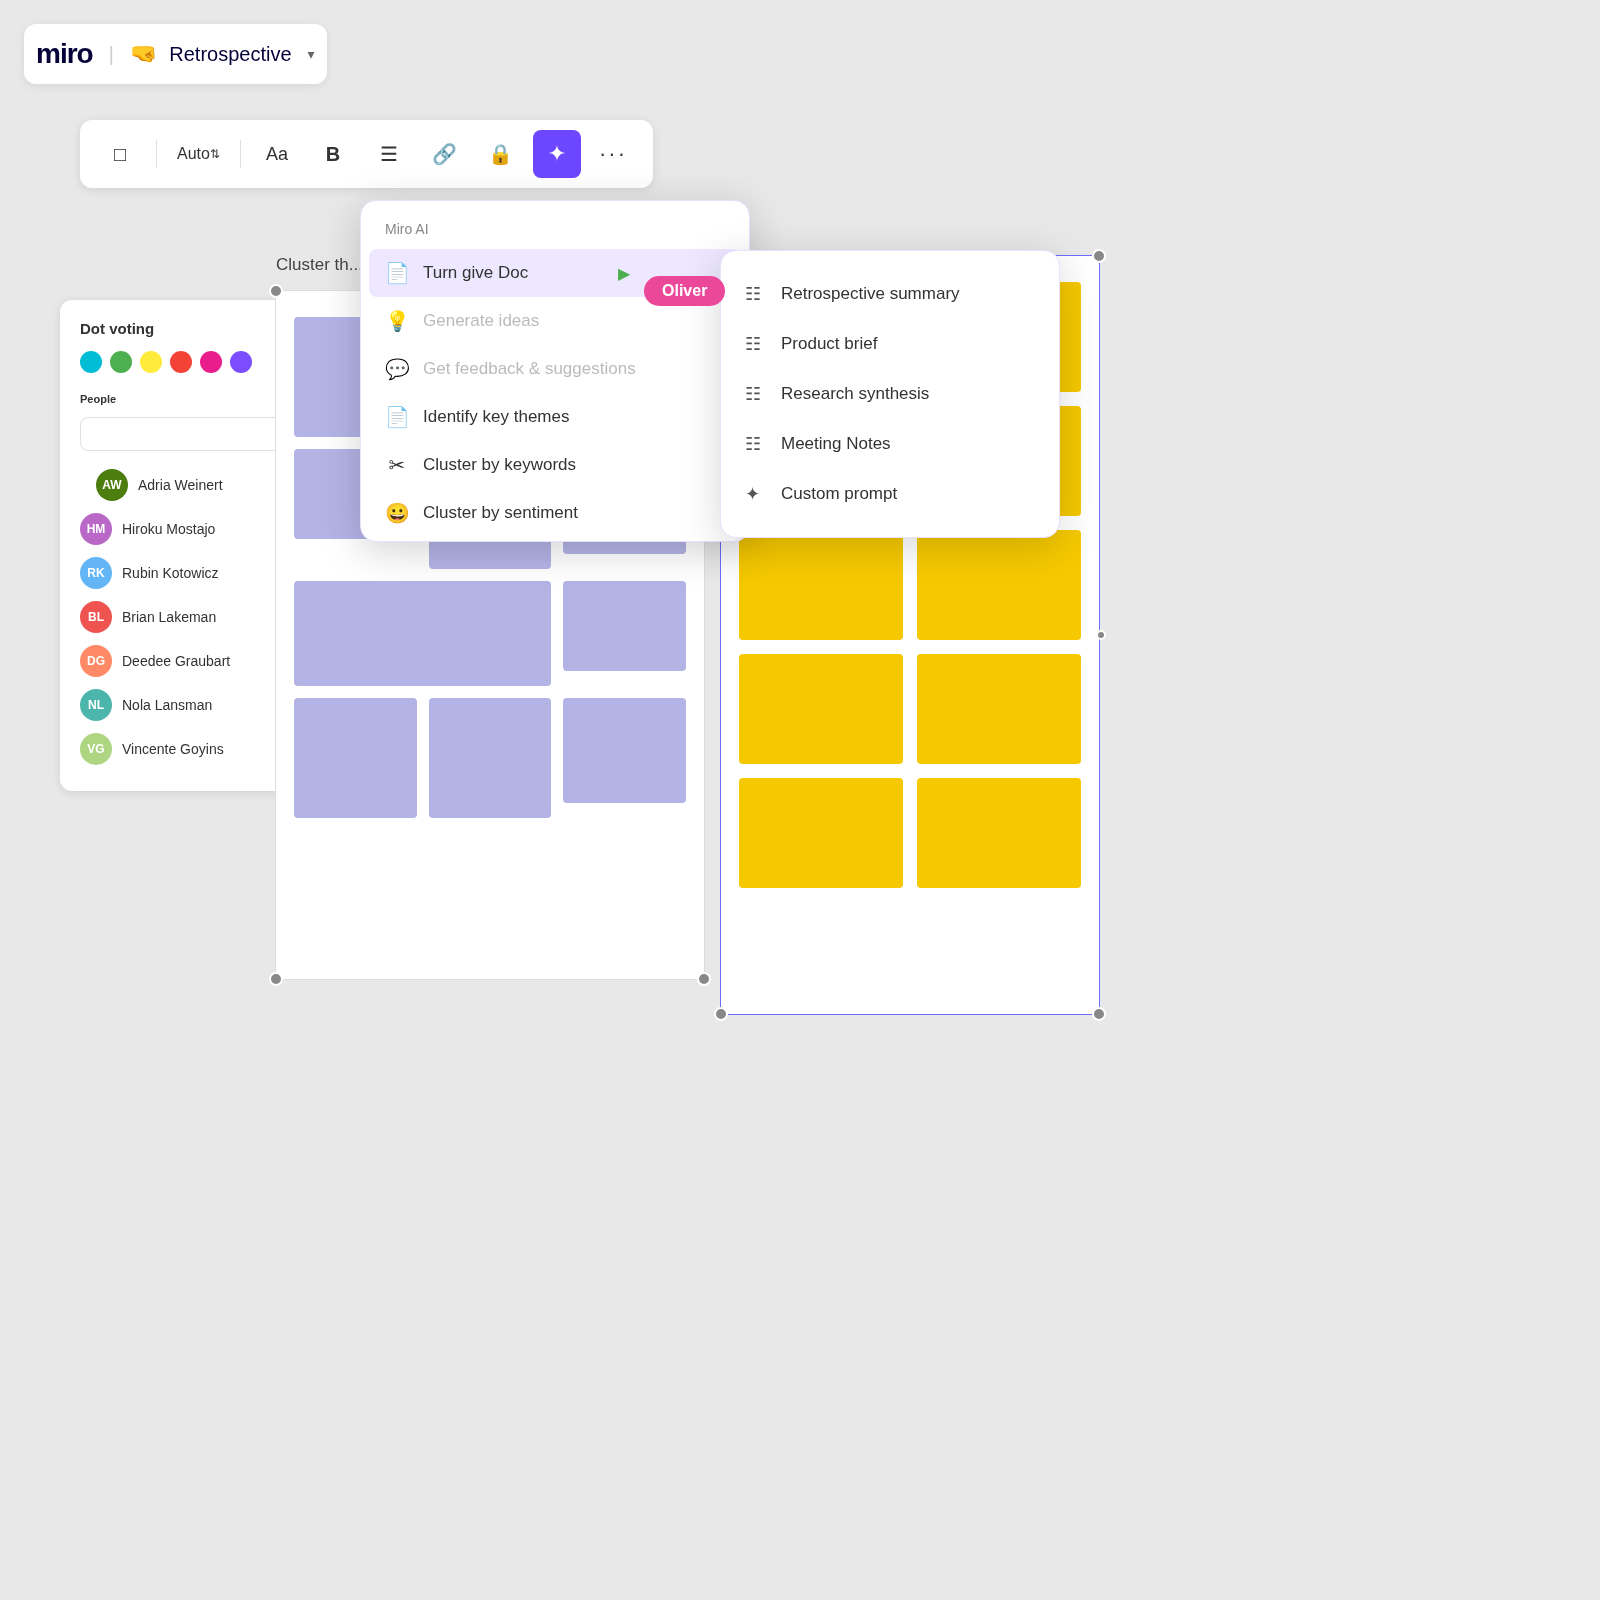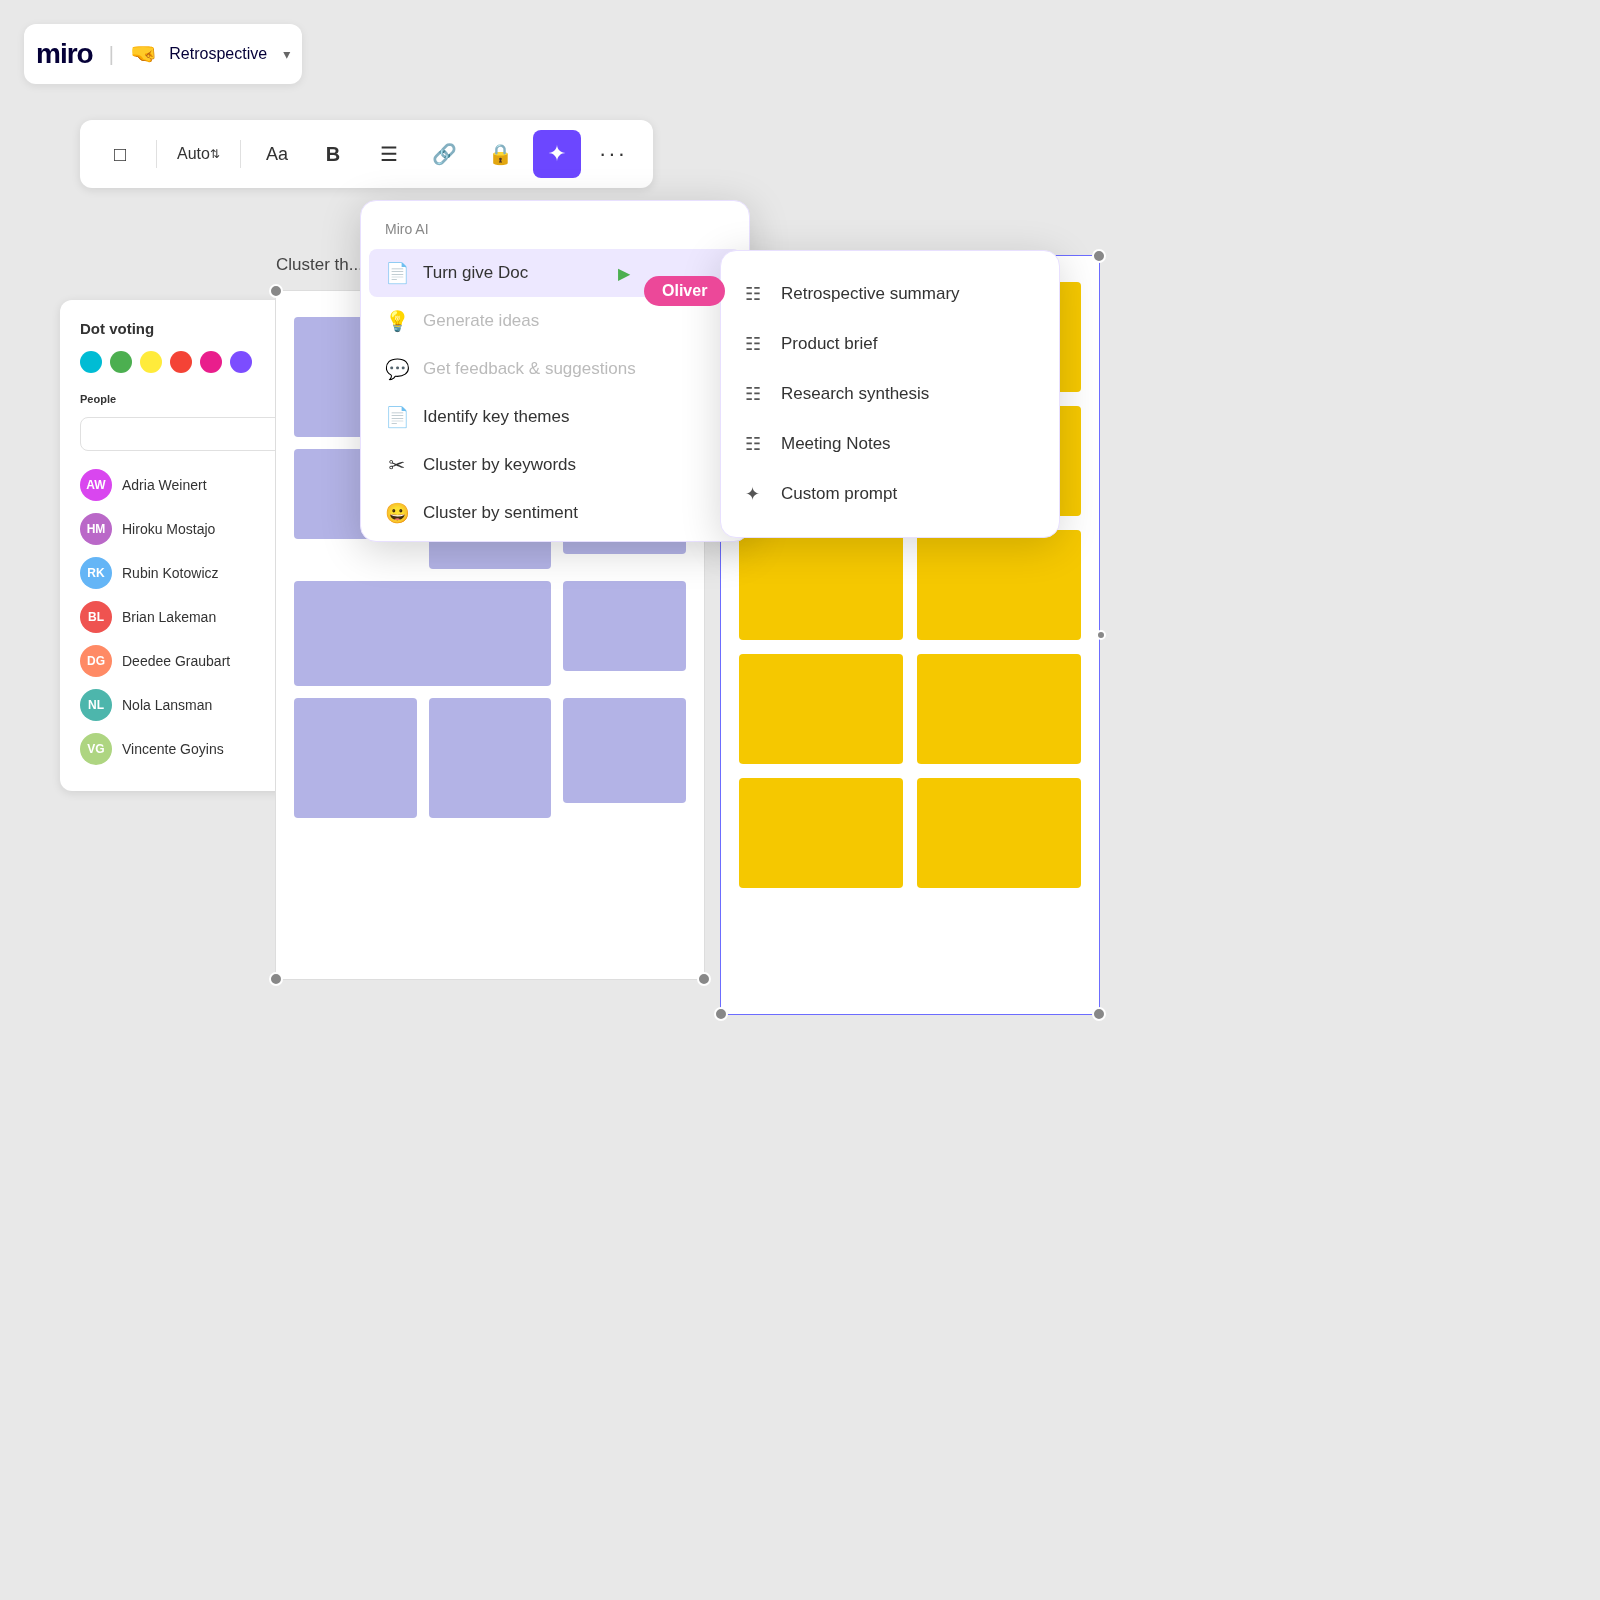--- a/index.html
+++ b/index.html
@@ -34,21 +34,21 @@
     }
     .separator {
       color: #ccc;
       font-size: 20px;
       margin: 0 4px;
     }
     .board-icon {
       font-size: 22px;
     }
     .board-title {
-      font-size: 16px;
+      font-size: 20px;
       font-weight: 500;
       color: #050038;
     }
     .chevron-icon {
       font-size: 14px;
       color: #666;
       margin-left: 4px;
     }
 
     
@@ -394,21 +394,21 @@
       <div class="dot" style="background:#e91e8c;"></div>
       <div class="dot" style="background:#7c4dff;"></div>
     </div>
     <div class="people-section">
       <div class="people-title">People</div>
       <div class="search-wrap">
         <span class="search-icon-inner">🔍</span>
         <input class="search-box" type="text" placeholder="" style="">
       </div>
       <div class="person-row">
-        <div class="avatar" style="background:#d946ef;">AW</div>
+        <div class="avatar" style="background:#4d7c0f;margin-left:16px;">AW</div>
         <span class="person-name">Adria Weinert</span>
       </div>
       <div class="person-row">
         <div class="avatar" style="background:#ba68c8;">HM</div>
         <span class="person-name">Hiroku Mostajo</span>
       </div>
       <div class="person-row">
         <div class="avatar" style="background:#64b5f6;">RK</div>
         <span class="person-name">Rubin Kotowicz</span>
       </div>

